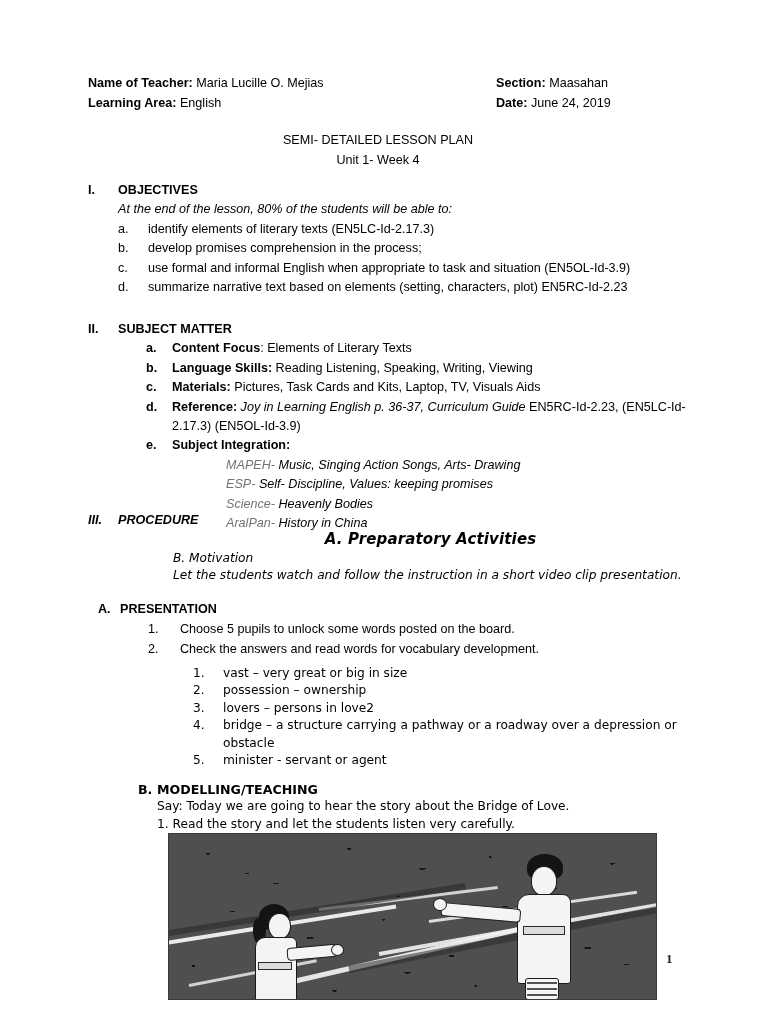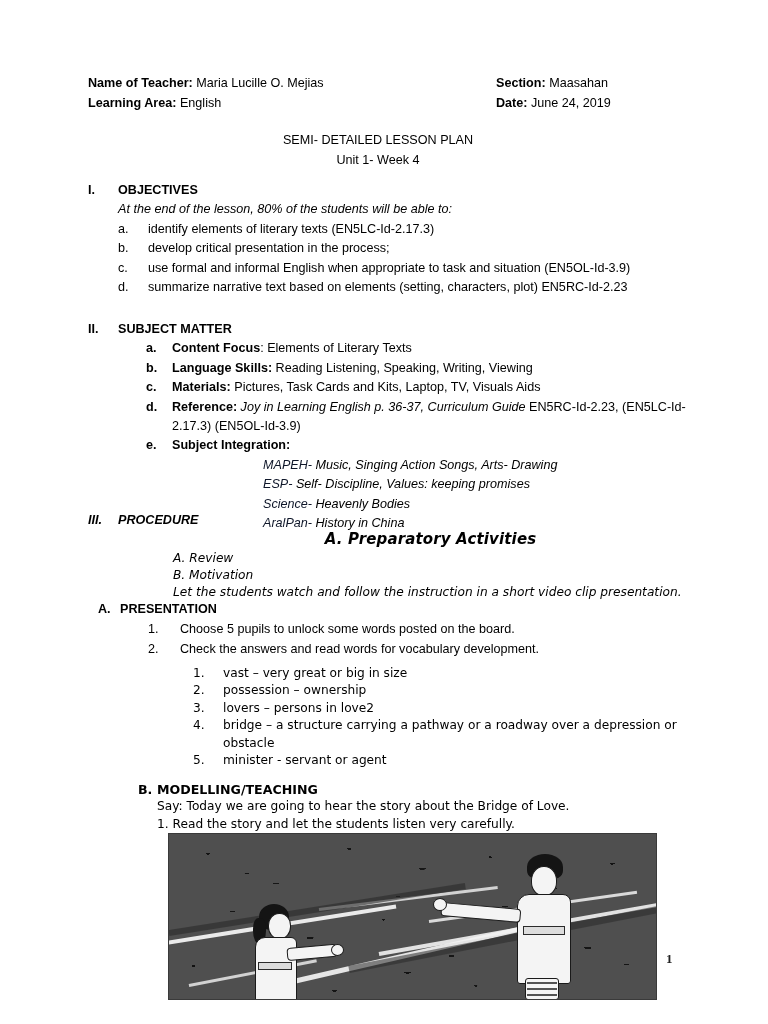--- a/index.html
+++ b/index.html
@@ -18,21 +18,21 @@
   .page {
     position: absolute;
     left: 0; top: 0;
     width: 768px;
     height: 1024px;
     background: #ffffff;
   }
   .dejavu { font-family: "DejaVu Sans", sans-serif; }
   .b { font-weight: bold; }
   .i { font-style: italic; }
-  .red { color: #0f172a; margin-left: 37px; }
+  .red { color: #737373; }
 
   
   .hdr {
     position: absolute;
     left: 88px; top: 74px;
     width: 600px;
     font-size: 12.6px;
     line-height: 19.5px;
   }
   .hdr-row { position: relative; height: 19.5px; white-space: nowrap; }
@@ -265,21 +265,21 @@
       <span class="txt">OBJECTIVES</span>
     </div>
     <div id="obj-intro">At the end of the lesson, 80% of the students will be able to:</div>
     <div class="ltr-list" id="obj-list">
       <div class="ltr-item">
         <span class="mk">a.</span>
         <span>identify elements of literary texts (EN5LC-Id-2.17.3)</span>
       </div>
       <div class="ltr-item">
         <span class="mk">b.</span>
-        <span>develop critical presentation in the process;</span>
+        <span>develop promises comprehension in the process;</span>
       </div>
       <div class="ltr-item">
         <span class="mk">c.</span>
         <span>use formal and informal English when appropriate to task and situation (EN5OL-Id-3.9)</span>
       </div>
       <div class="ltr-item">
         <span class="mk">d.</span>
         <span>summarize narrative text based on elements (setting, characters, plot) EN5RC-Id-2.23</span>
       </div>
     </div>
@@ -346,21 +346,20 @@
   <div class="sec" id="procedure">
     <div class="romanhead">
       <span class="num">III.</span>
       <span class="txt">PROCEDURE</span>
     </div>
     <div id="prep-head" class="dejavu">
       <span>A.</span>
       <span>Preparatory Activities</span>
     </div>
     <div id="prep-sub" class="dejavu">
-      <div class="sub-ab">A. Review</div>
       <div class="sub-ab">B. Motivation</div>
       <div class="sub-ab">Let the students watch and follow the instruction in a short video clip presentation.</div>
     </div>
   </div>
 
   <div class="sec" id="presentation">
     <div id="pres-head">
       <span class="mk">A.</span>
       <span class="txt">PRESENTATION</span>
     </div>

